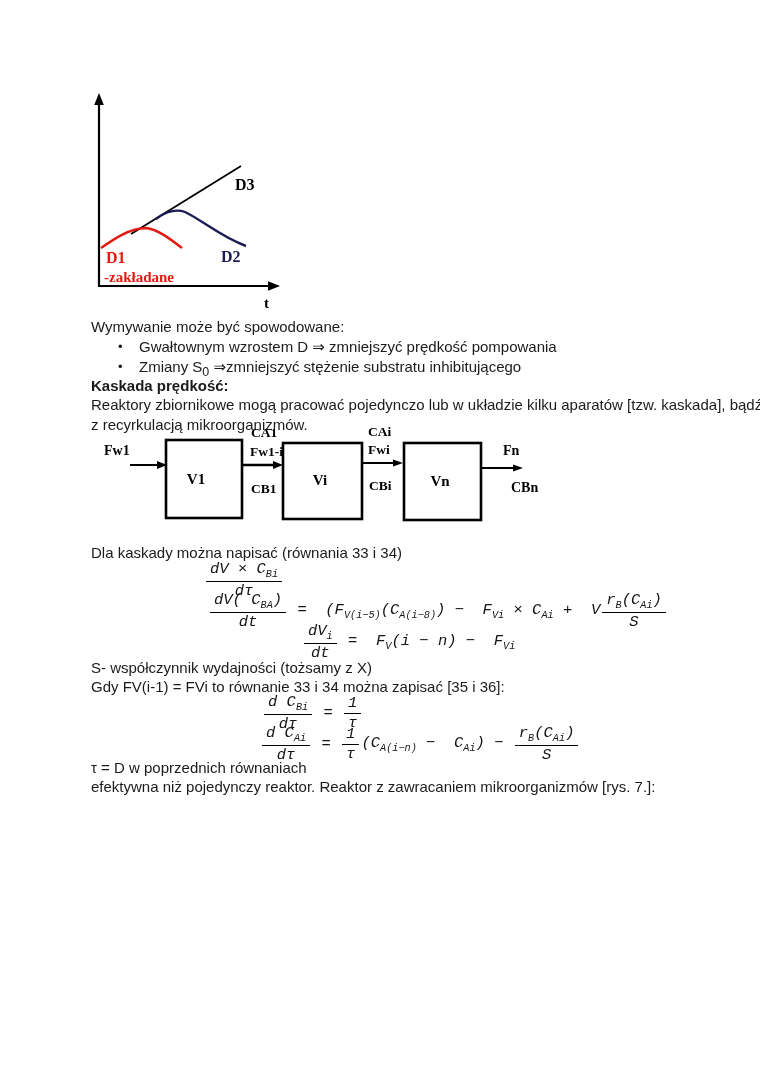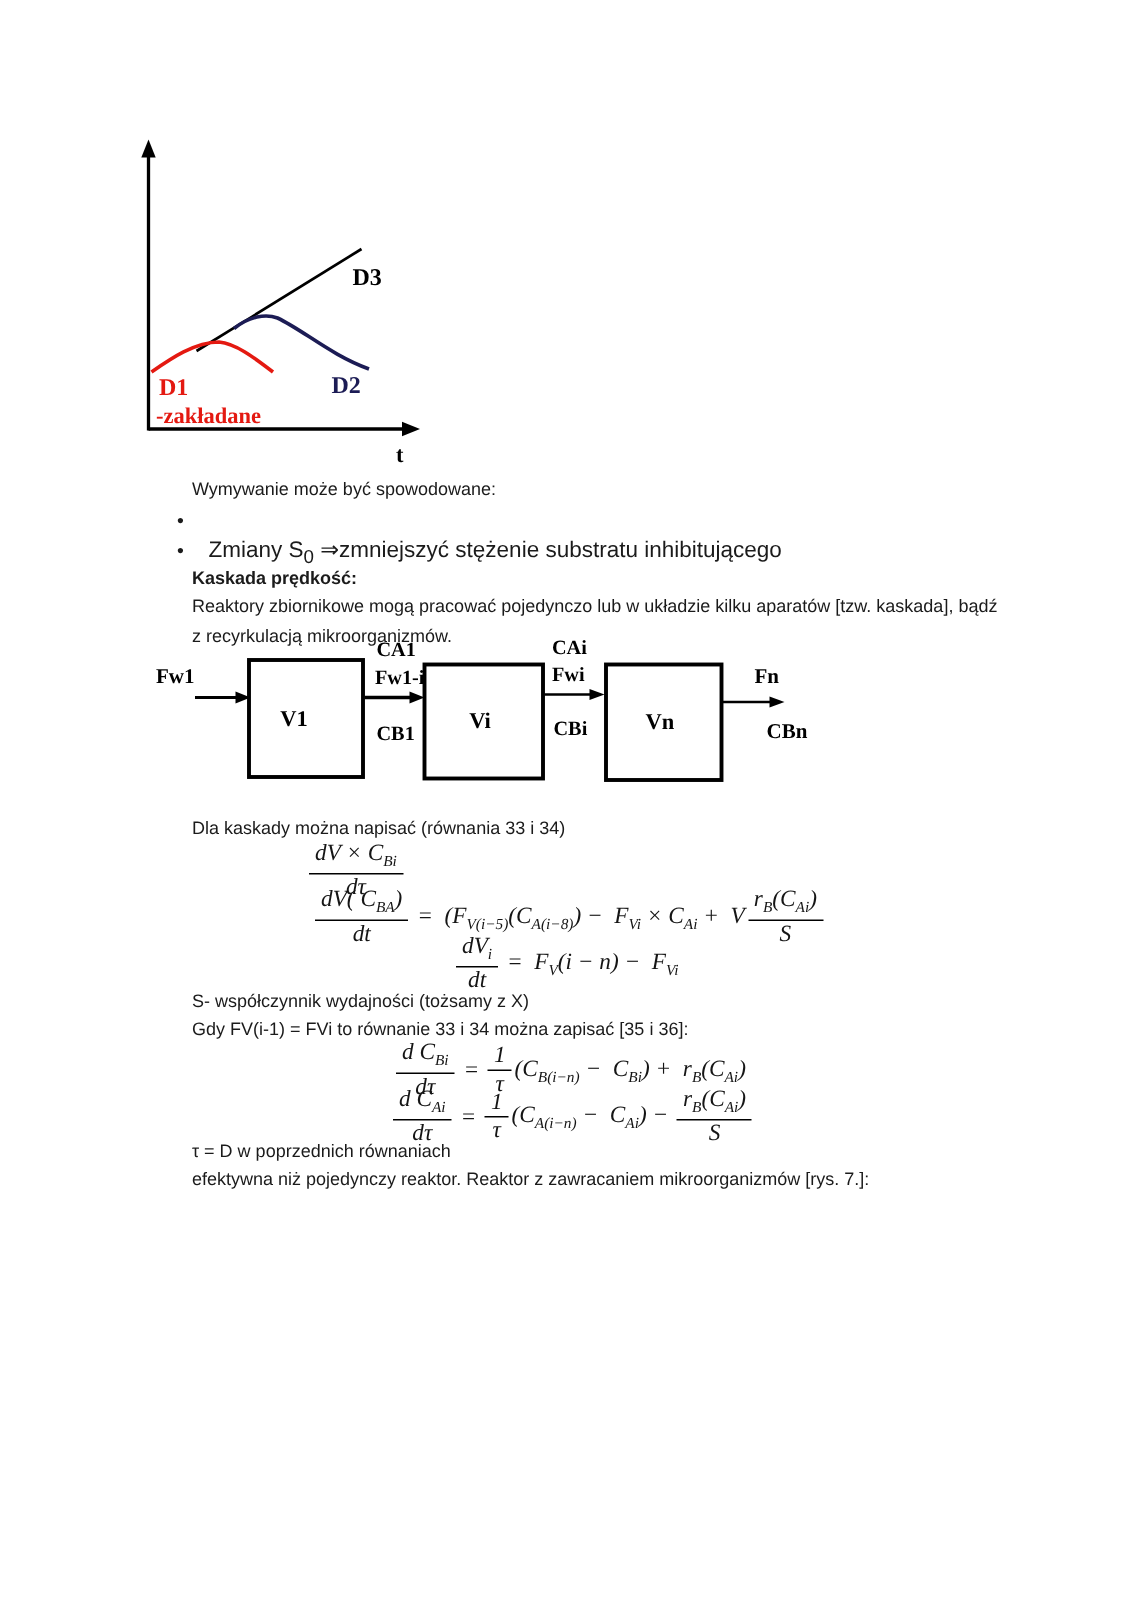--- a/index.html
+++ b/index.html
@@ -1,30 +1,30 @@
 <!DOCTYPE html>
 <html><head>
 <meta charset="utf-8">
 <style>
   html,body{margin:0;padding:0;}
   body{
     width:760px;height:1075px;background:#ffffff;position:relative;
     font-family:"Liberation Sans",sans-serif;color:#1b1b1b;overflow:hidden;
   }
   .abs{position:absolute;}
-  .txt{font-size:12px;line-height:19.5px;white-space:nowrap;margin-left:37px;}
+  .txt{font-size:15px;line-height:19.5px;white-space:nowrap;}
   .bold{font-weight:bold;}
   .bullet-line{display:flex;font-size:15px;line-height:19.5px;white-space:nowrap;}
   .bullet-dot{display:inline-block;margin-left:27px;width:21px;font-size:13px;line-height:19.5px;}
   
   .glabel{font-family:"Liberation Serif","DejaVu Serif",serif;font-weight:bold;}
   
   .eq-row{
     position:absolute;display:flex;align-items:center;white-space:pre;
-    font-family:Liberation Serif, serif;font-style:italic;font-size:15.5px;color:#151515;
+    font-family:Liberation Mono, monospace;font-style:italic;font-size:15.5px;color:#151515;
     min-height:34px;
   }
   .eq-row sub{font-size:0.66em;font-style:italic;}
   .frac{display:inline-flex;flex-direction:column;align-items:center;margin:0 2px;line-height:1.05;}
   .frac .num{border-bottom:1.4px solid #000;padding:0 4px 1px 4px;}
   .frac .den{padding-top:1px;text-align:center;}
 </style>
 </head>
 <body>
 
@@ -46,20 +46,21 @@
   <text class="glabel" x="16" y="173" font-size="16" fill="#e41911">D1</text>
   <text class="glabel" x="14" y="192" font-size="15" fill="#e41911">-zakładane</text>
   <text class="glabel" x="174" y="218" font-size="15">t</text>
 </svg>
 
 <div class="abs txt" style="left:91px;top:317px">Wymywanie może być spowodowane:</div>
 
 <div class="abs" style="left:91px;top:337px">
   <div class="bullet-line">
     <span class="bullet-dot">•</span>
+    <span>Gwałtownym wzrostem D ⇒ zmniejszyć prędkość pompowania</span>
   </div>
   <div class="bullet-line">
     <span class="bullet-dot">•</span>
     <span>Zmiany S<sub>0</sub> ⇒zmniejszyć stężenie substratu inhibitującego</span>
   </div>
 </div>
 
 <div class="abs txt bold" style="left:91px;top:376px">Kaskada prędkość:</div>
 
 <div class="abs" style="left:91px;top:395px">
@@ -135,21 +136,20 @@
 <div class="eq-row" style="left:262px;top:694px">
   <span class="frac">
     <span class="num">d C<sub>Bi</sub></span>
     <span class="den">dτ</span>
   </span>
   <span> = </span>
   <span class="frac">
     <span class="num">1</span>
     <span class="den">τ</span>
   </span>
-  <span>(C<sub>B(i−n)</sub> −  C<sub>Bi</sub>) +  r<sub>B</sub>(C<sub>Ai</sub>)</span>
 </div>
 
 <div class="eq-row" style="left:260px;top:725px">
   <span class="frac">
     <span class="num">d C<sub>Ai</sub></span>
     <span class="den">dτ</span>
   </span>
   <span> = </span>
   <span class="frac">
     <span class="num">1</span>

